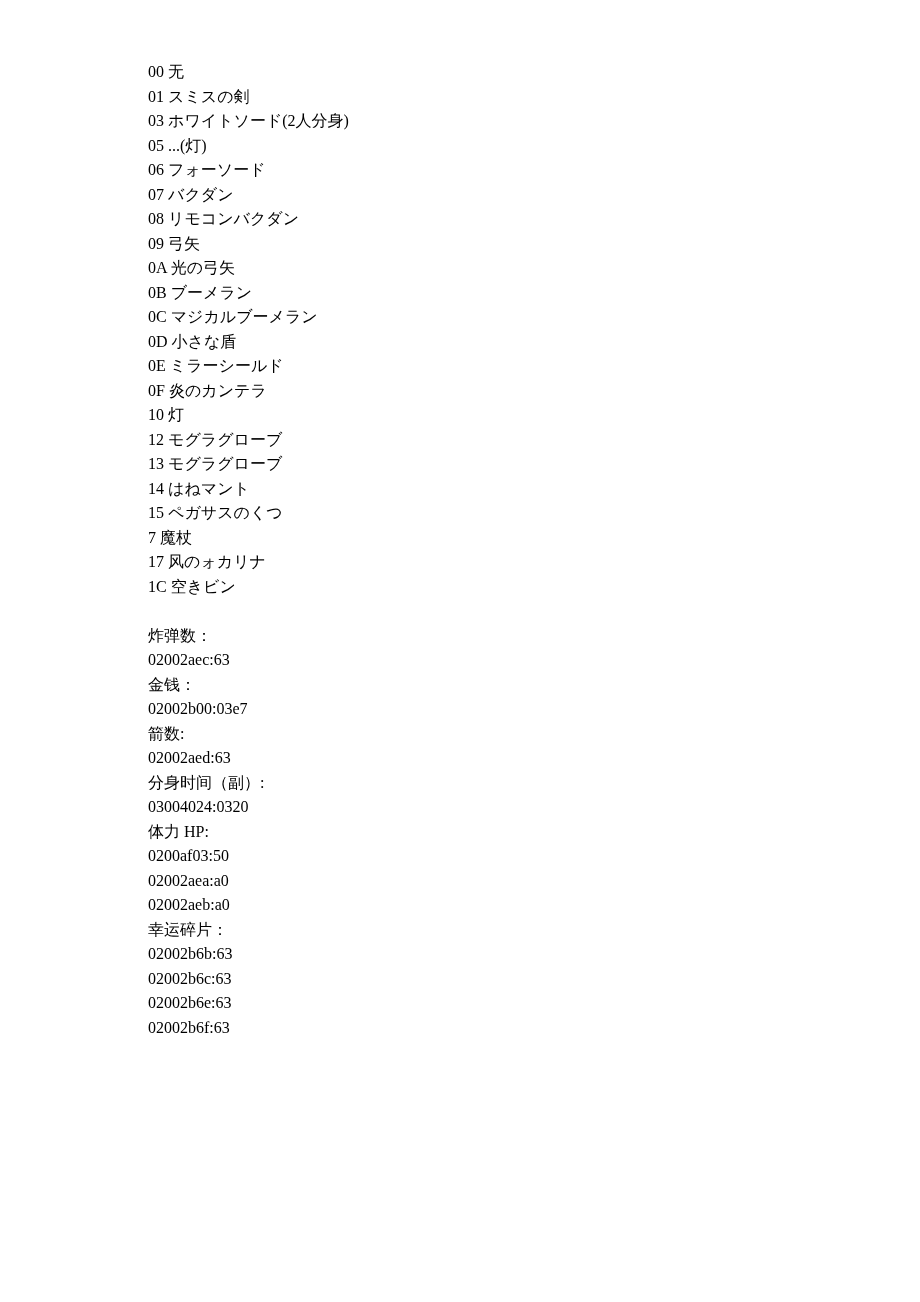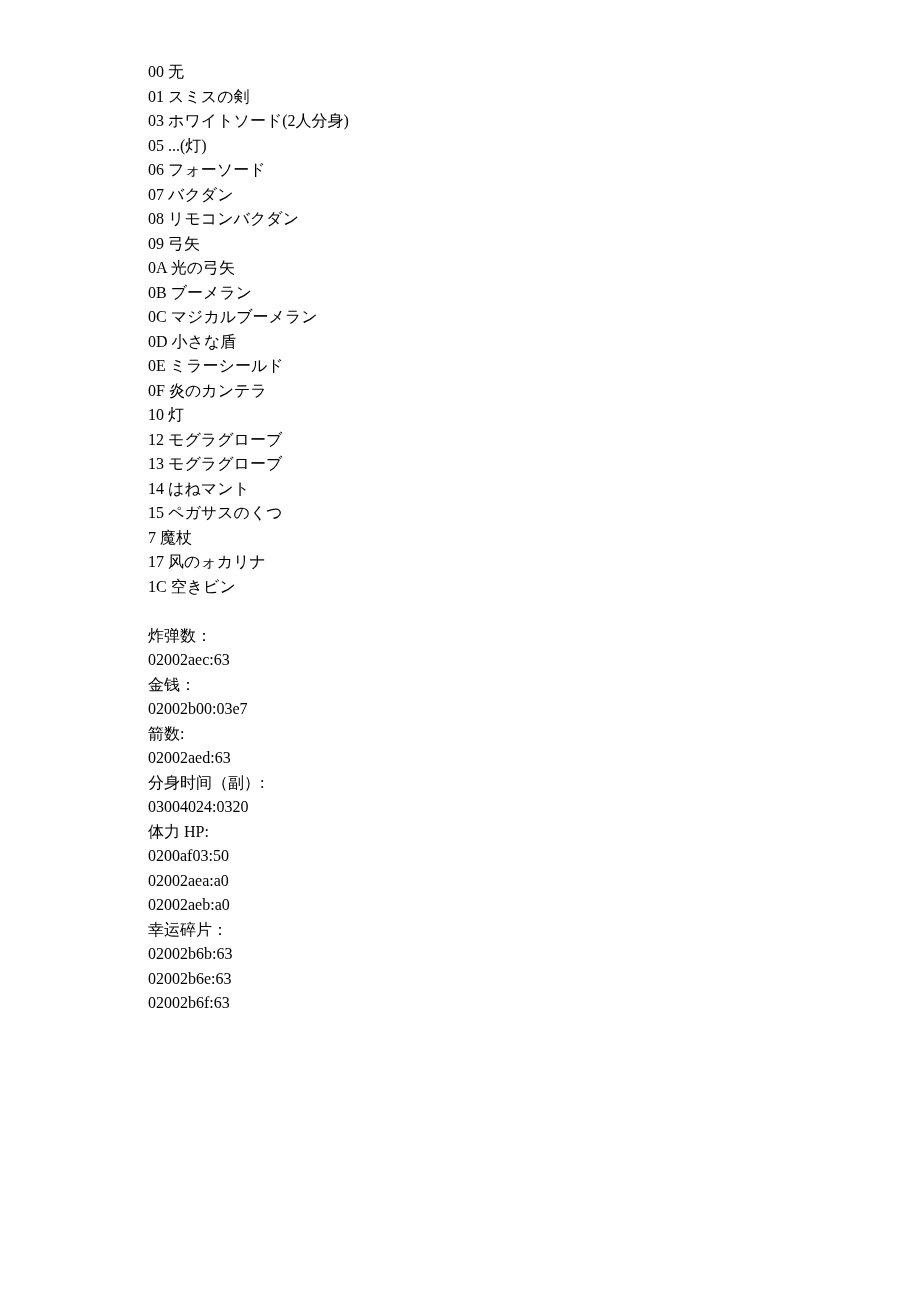--- a/index.html
+++ b/index.html
@@ -57,16 +57,17 @@
       <div class="line">箭数:</div>
       <div class="line">02002aed:63</div>
       <div class="line">分身时间（副）:</div>
       <div class="line">03004024:0320</div>
       <div class="line">体力 HP:</div>
       <div class="line">0200af03:50</div>
       <div class="line">02002aea:a0</div>
       <div class="line">02002aeb:a0</div>
       <div class="line">幸运碎片：</div>
       <div class="line">02002b6b:63</div>
+      <div class="line">02002b6c:63</div>
       <div class="line">02002b6e:63</div>
       <div class="line">02002b6f:63</div>
     </div>
 </div>
 
 </body></html>

